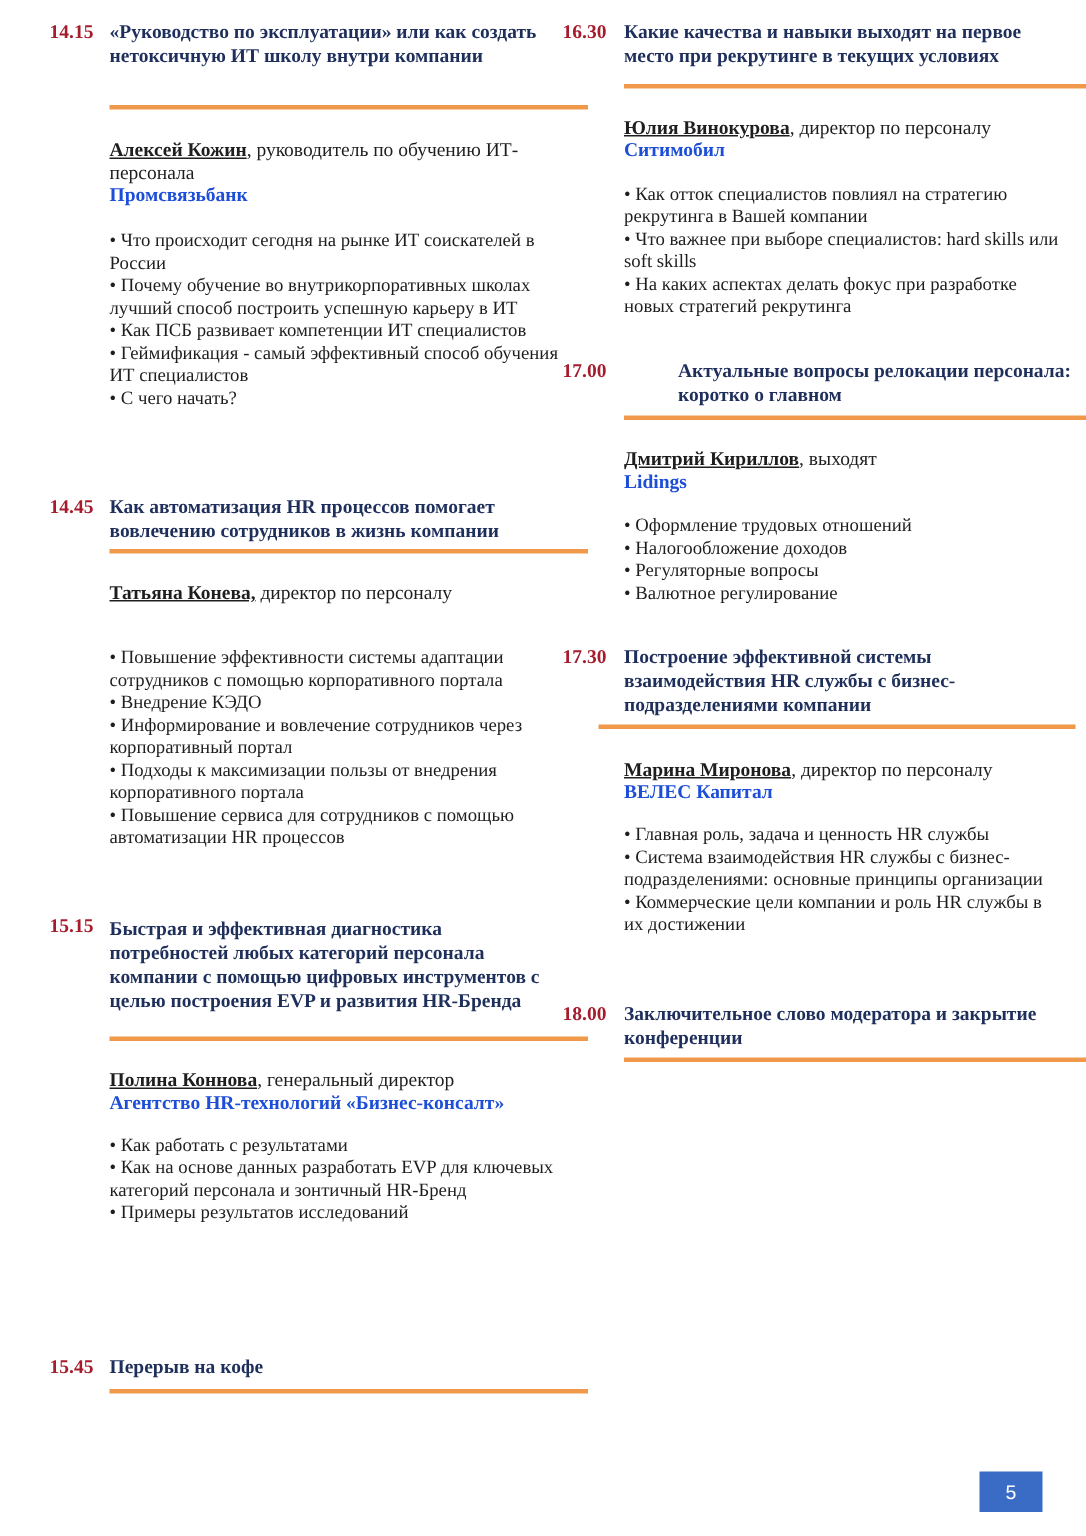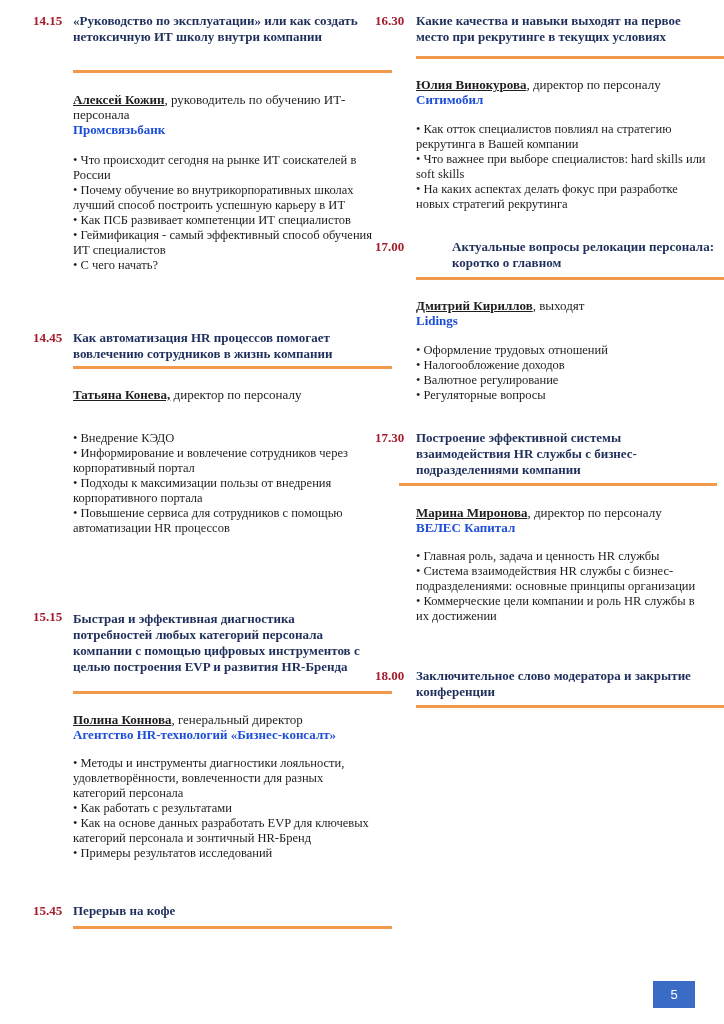--- a/index.html
+++ b/index.html
@@ -64,37 +64,37 @@
   </div>
 
   <div>
     <div class="time" style="left:33px;top:330px;">14.45</div>
     <div class="title" style="left:73px;top:330px;width:300px;">Как автоматизация HR процессов помогает вовлечению сотрудников в жизнь компании</div>
     <div class="rule" style="left:73px;top:366px;width:319px;"></div>
     <div class="speaker" style="left:73px;top:387px;width:300px;">
       <span class="name">Татьяна Конева,</span><span> директор по персоналу</span>
     </div>
     <ul class="bullets" style="left:73px;top:431px;width:300px;">
+      <li>Повышение эффективности системы адаптации сотрудников с помощью корпоративного портала</li>
       <li>Внедрение КЭДО</li>
       <li>Информирование и вовлечение сотрудников через корпоративный портал</li>
       <li>Подходы к максимизации пользы от внедрения корпоративного портала</li>
       <li>Повышение сервиса для сотрудников с помощью автоматизации HR процессов</li>
     </ul>
   </div>
 
   <div>
     <div class="time" style="left:33px;top:609px;">15.15</div>
     <div class="title" style="left:73px;top:576px;width:300px;margin-top:35px;">Быстрая и эффективная диагностика потребностей любых категорий персонала компании с помощью цифровых инструментов с целью построения EVP и развития HR-Бренда</div>
     <div class="rule" style="left:73px;top:691px;width:319px;"></div>
     <div class="speaker" style="left:73px;top:712px;width:310px;">
       <span class="name">Полина Коннова</span><span>, генеральный директор</span>
       <span class="company">Агентство HR-технологий «Бизнес-консалт»</span>
     </div>
     <ul class="bullets" style="left:73px;top:756px;width:300px;">
-      <li>Методы и инструменты диагностики лояльности, удовлетворённости, вовлеченности для разных категорий персонала</li>
       <li>Как работать с результатами</li>
       <li>Как на основе данных разработать EVP для ключевых категорий персонала и зонтичный HR-Бренд</li>
       <li>Примеры результатов исследований</li>
     </ul>
   </div>
 
   <div>
     <div class="time" style="left:33px;top:903px;">15.45</div>
     <div class="title" style="left:73px;top:903px;width:300px;">Перерыв на кофе</div>
     <div class="rule" style="left:73px;top:926px;width:319px;"></div>
@@ -122,22 +122,22 @@
     <div class="time" style="left:13px;top:239px;">17.00</div>
     <div class="title" style="left:54px;top:239px;width:300px;margin-left:36px;">Актуальные вопросы релокации персонала: коротко о главном</div>
     <div class="rule" style="left:54px;top:277px;width:308px;"></div>
     <div class="speaker" style="left:54px;top:298px;width:300px;">
       <span class="name">Дмитрий Кириллов</span><span>, выходят</span>
       <span class="company">Lidings</span>
     </div>
     <ul class="bullets" style="left:54px;top:343px;width:290px;">
       <li>Оформление трудовых отношений</li>
       <li>Налогообложение доходов</li>
+      <li>Регуляторные вопросы</li>
       <li>Валютное регулирование</li>
-      <li>Регуляторные вопросы</li>
     </ul>
   </div>
 
   <div>
     <div class="time" style="left:13px;top:430px;">17.30</div>
     <div class="title" style="left:54px;top:430px;width:290px;">Построение эффективной системы взаимодействия HR службы с бизнес-подразделениями компании</div>
     <div class="rule" style="left:37px;top:483px;width:318px;"></div>
     <div class="speaker" style="left:54px;top:505px;width:300px;">
       <span class="name">Марина Миронова</span><span>, директор по персоналу</span>
       <span class="company">ВЕЛЕС Капитал</span>

